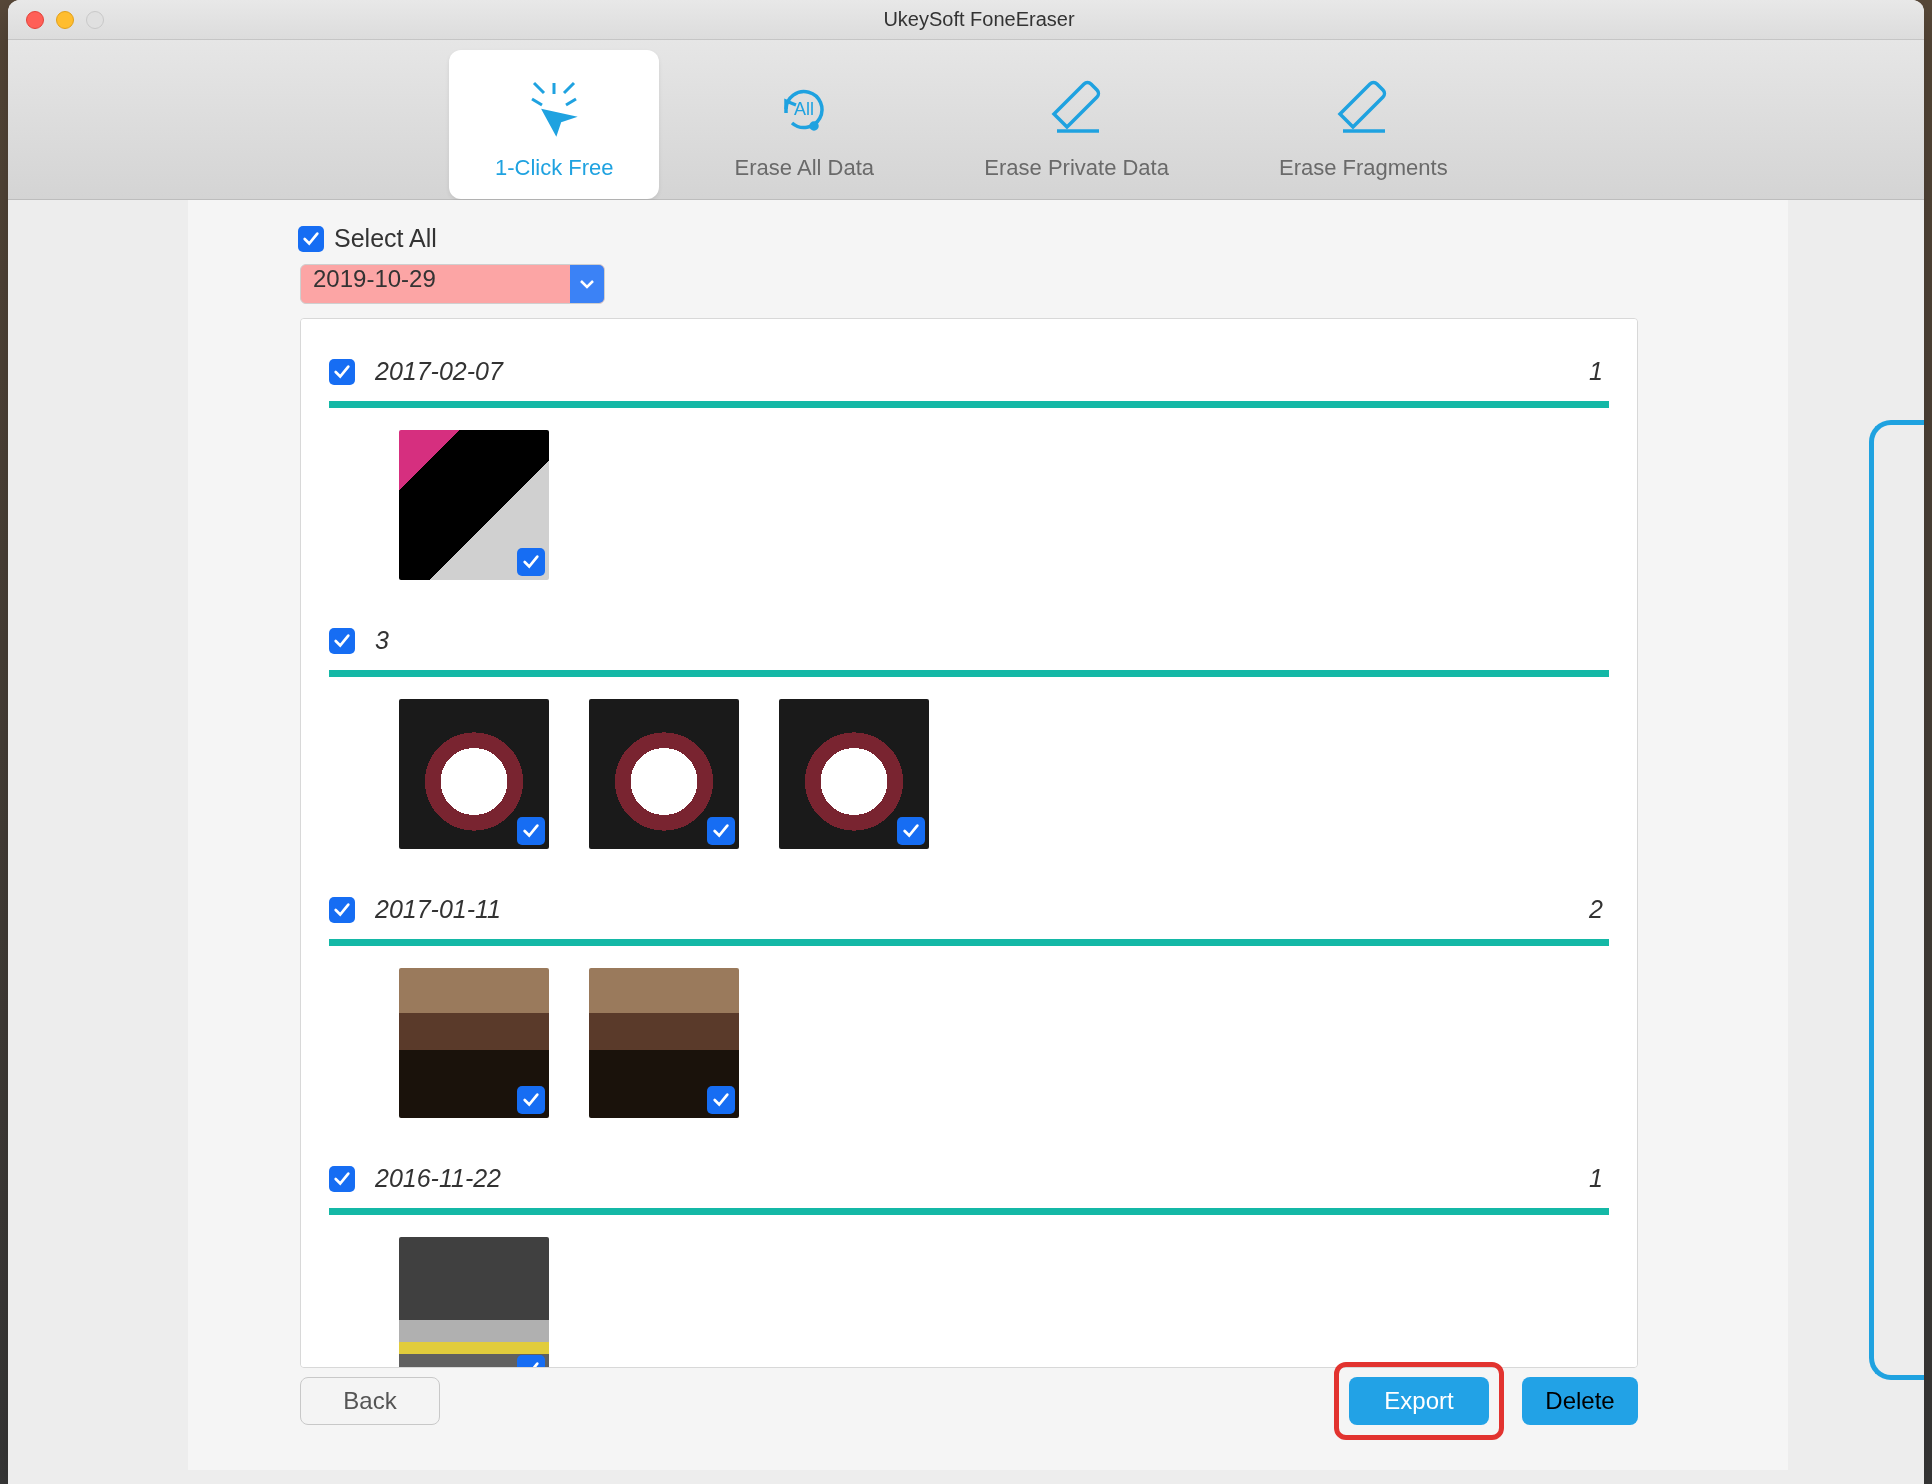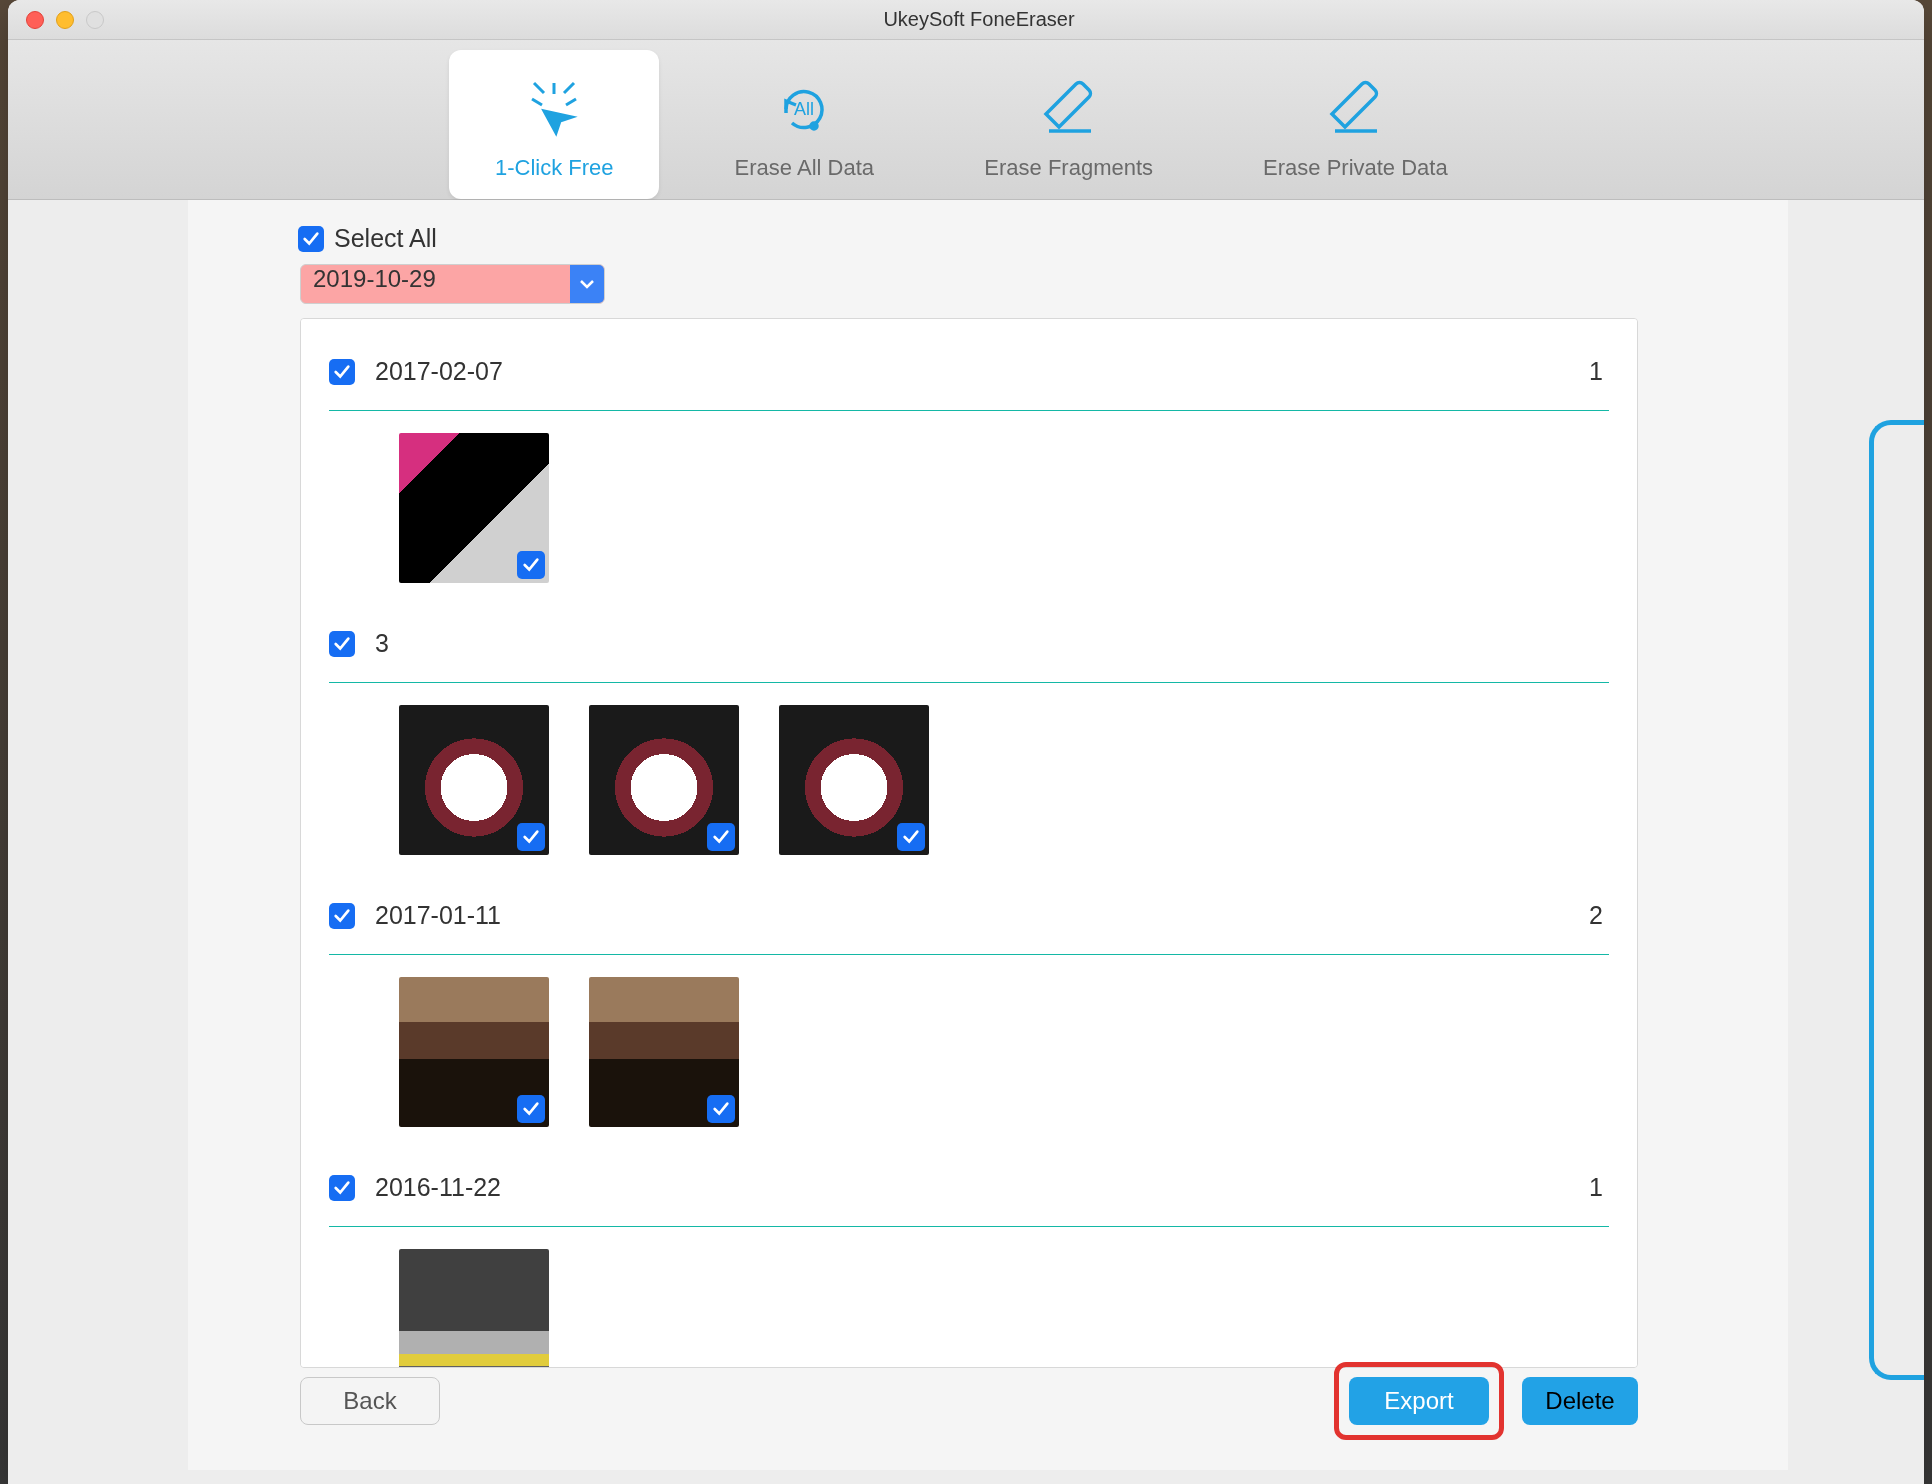--- a/index.html
+++ b/index.html
@@ -172,23 +172,24 @@
       padding: 20px 28px;
       overflow-y: scroll;
     }
     .scroll-box::-webkit-scrollbar { width: 14px; }
     .scroll-box::-webkit-scrollbar-thumb { background: #bcbcbc; border-radius: 7px; }
 
     .group-header {
       display: flex;
       align-items: center;
       gap: 20px;
-      border-bottom: 1px solid #14b8a6;
-      padding: 12px 0 24px;
+      border-bottom: 7px solid #14b8a6;
+      padding: 12px 0 15px;
       margin-top: 6px;
+      font-style: italic;
     }
     .group-date { font-size: 25px; color: #333; flex: 1; }
     .group-count { font-size: 25px; color: #333; padding-right: 6px; }
 
     .thumbs-row {
       display: flex;
       gap: 40px;
       padding: 22px 0 28px 70px;
     }
     .thumb {
@@ -311,30 +312,30 @@
         </span>
         <span class="tab-label">Erase All Data</span>
       </div>
       <div class="tab-item">
         <span>
           <svg viewBox="0 0 60 60" fill="none" stroke="#1fa2e0" stroke-width="3.5">
             <path d="M20 48 l30 -30 a5 5 0 0 0 0 -7 l-6 -6 a5 5 0 0 0 -7 0 l-30 30 l13 13 z"></path>
             <line x1="10" y1="52" x2="52" y2="52"></line>
           </svg>
         </span>
-        <span class="tab-label">Erase Fragments</span>
+        <span class="tab-label">Erase Private Data</span>
       </div>
       <div class="tab-item">
         <span>
           <svg viewBox="0 0 60 60" fill="none" stroke="#1fa2e0" stroke-width="3.5">
             <path d="M20 48 l30 -30 a5 5 0 0 0 0 -7 l-6 -6 a5 5 0 0 0 -7 0 l-30 30 l13 13 z"></path>
             <line x1="10" y1="52" x2="52" y2="52"></line>
           </svg>
         </span>
-        <span class="tab-label">Erase Private Data</span>
+        <span class="tab-label">Erase Fragments</span>
       </div>
     </div>
 
     <div class="content-area">
       <div class="bg-blue-outline"></div>
 
       <div class="modal-panel">
         <div class="select-all-row">
           <div class="checkbox">
             <svg viewBox="0 0 20 20">

